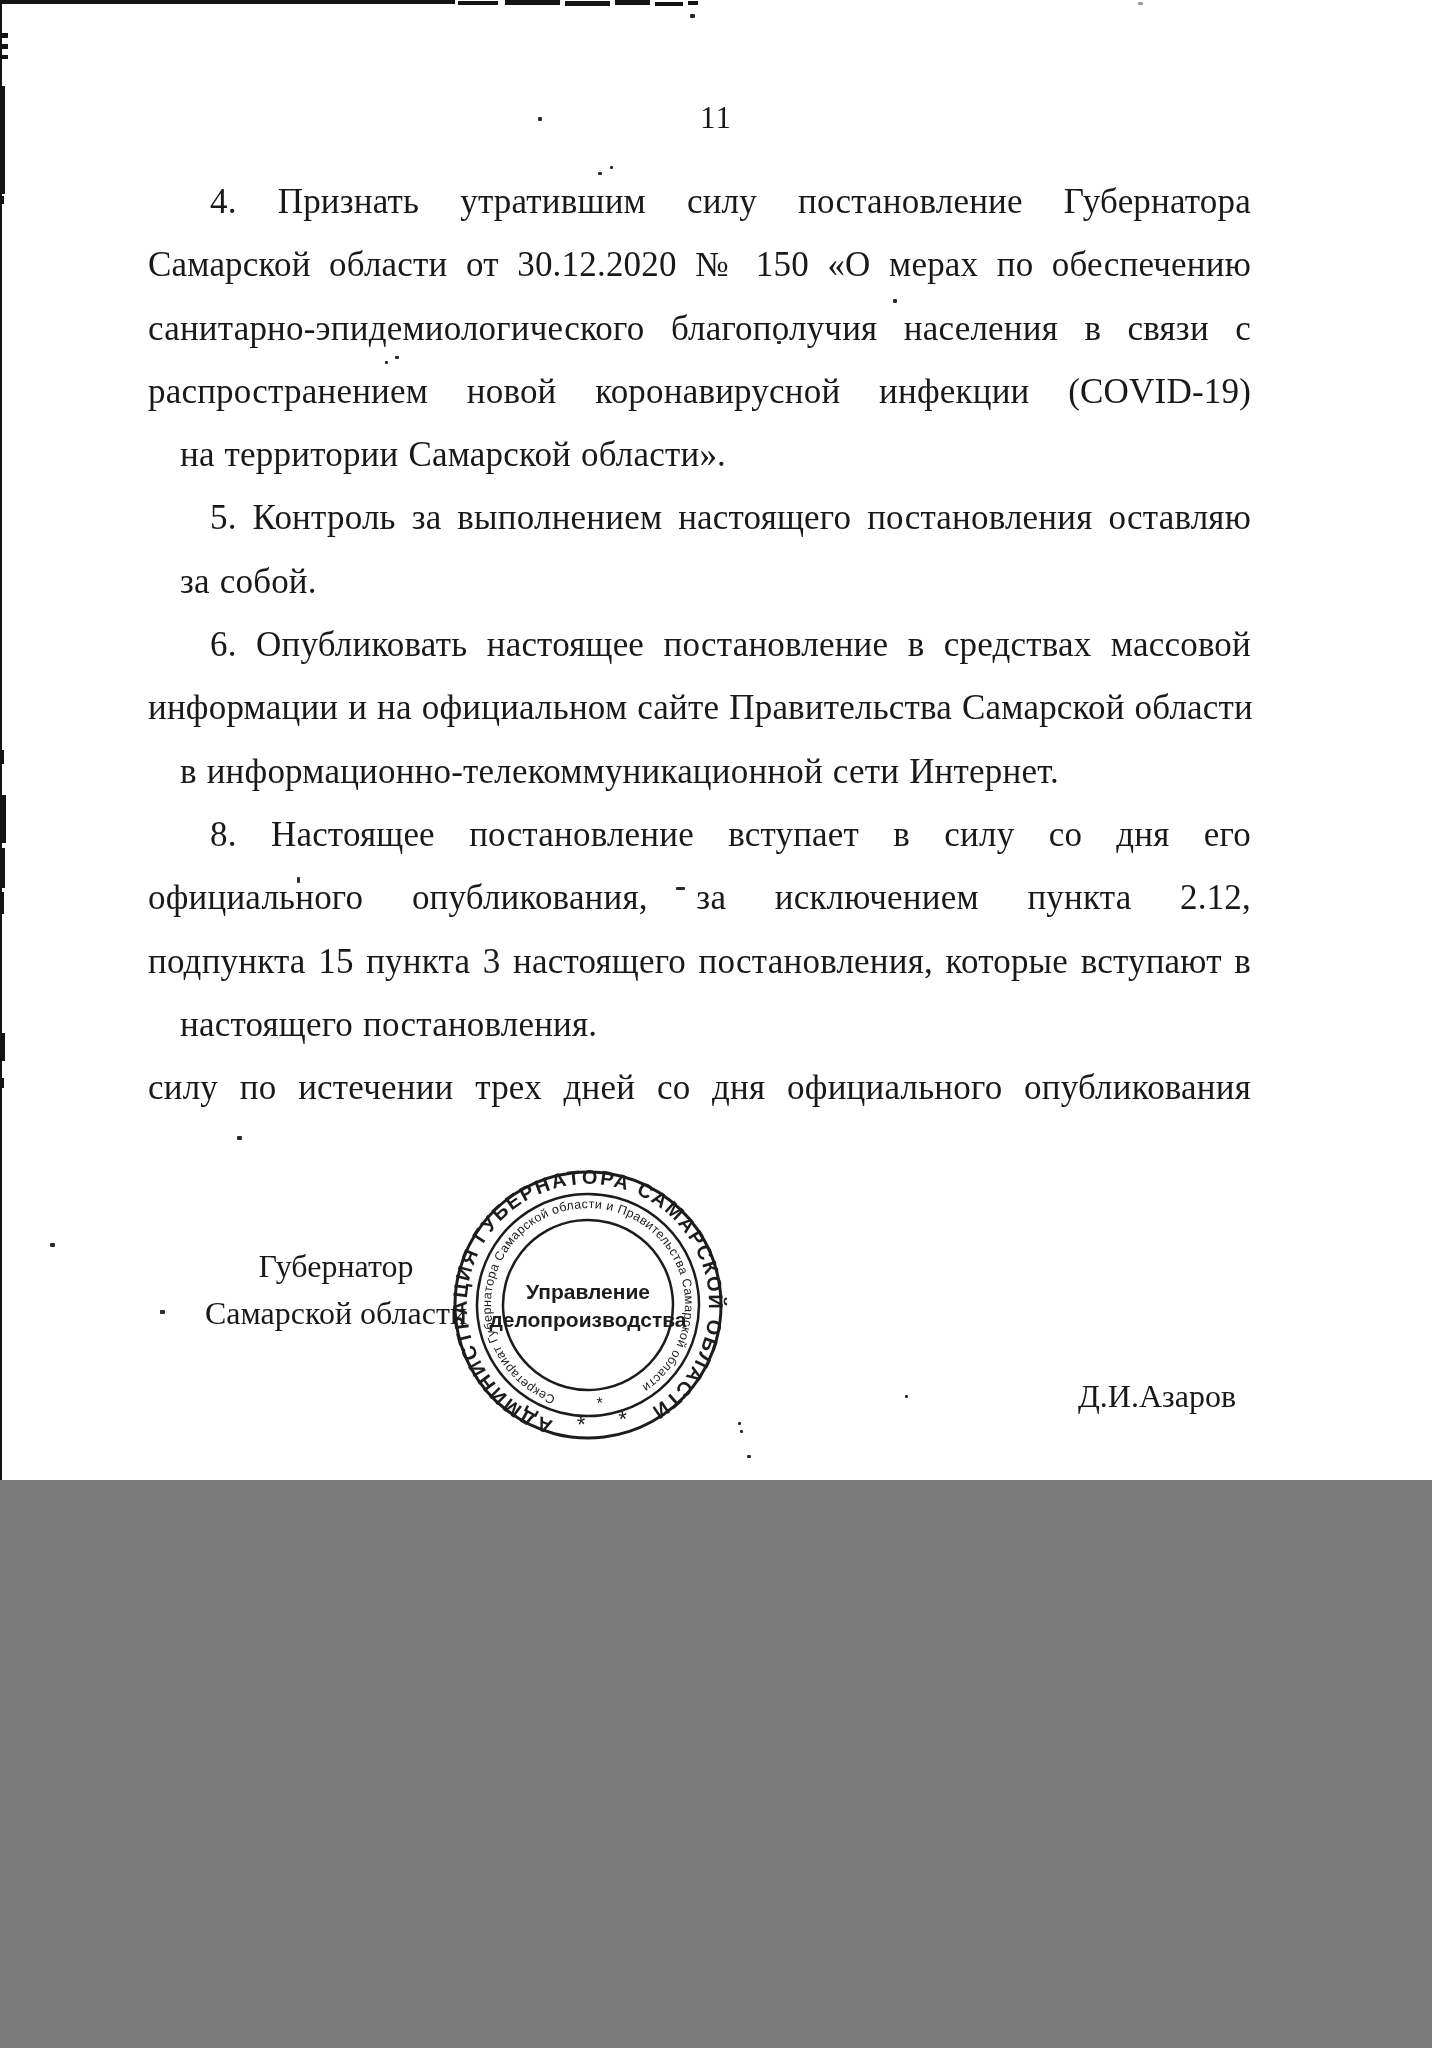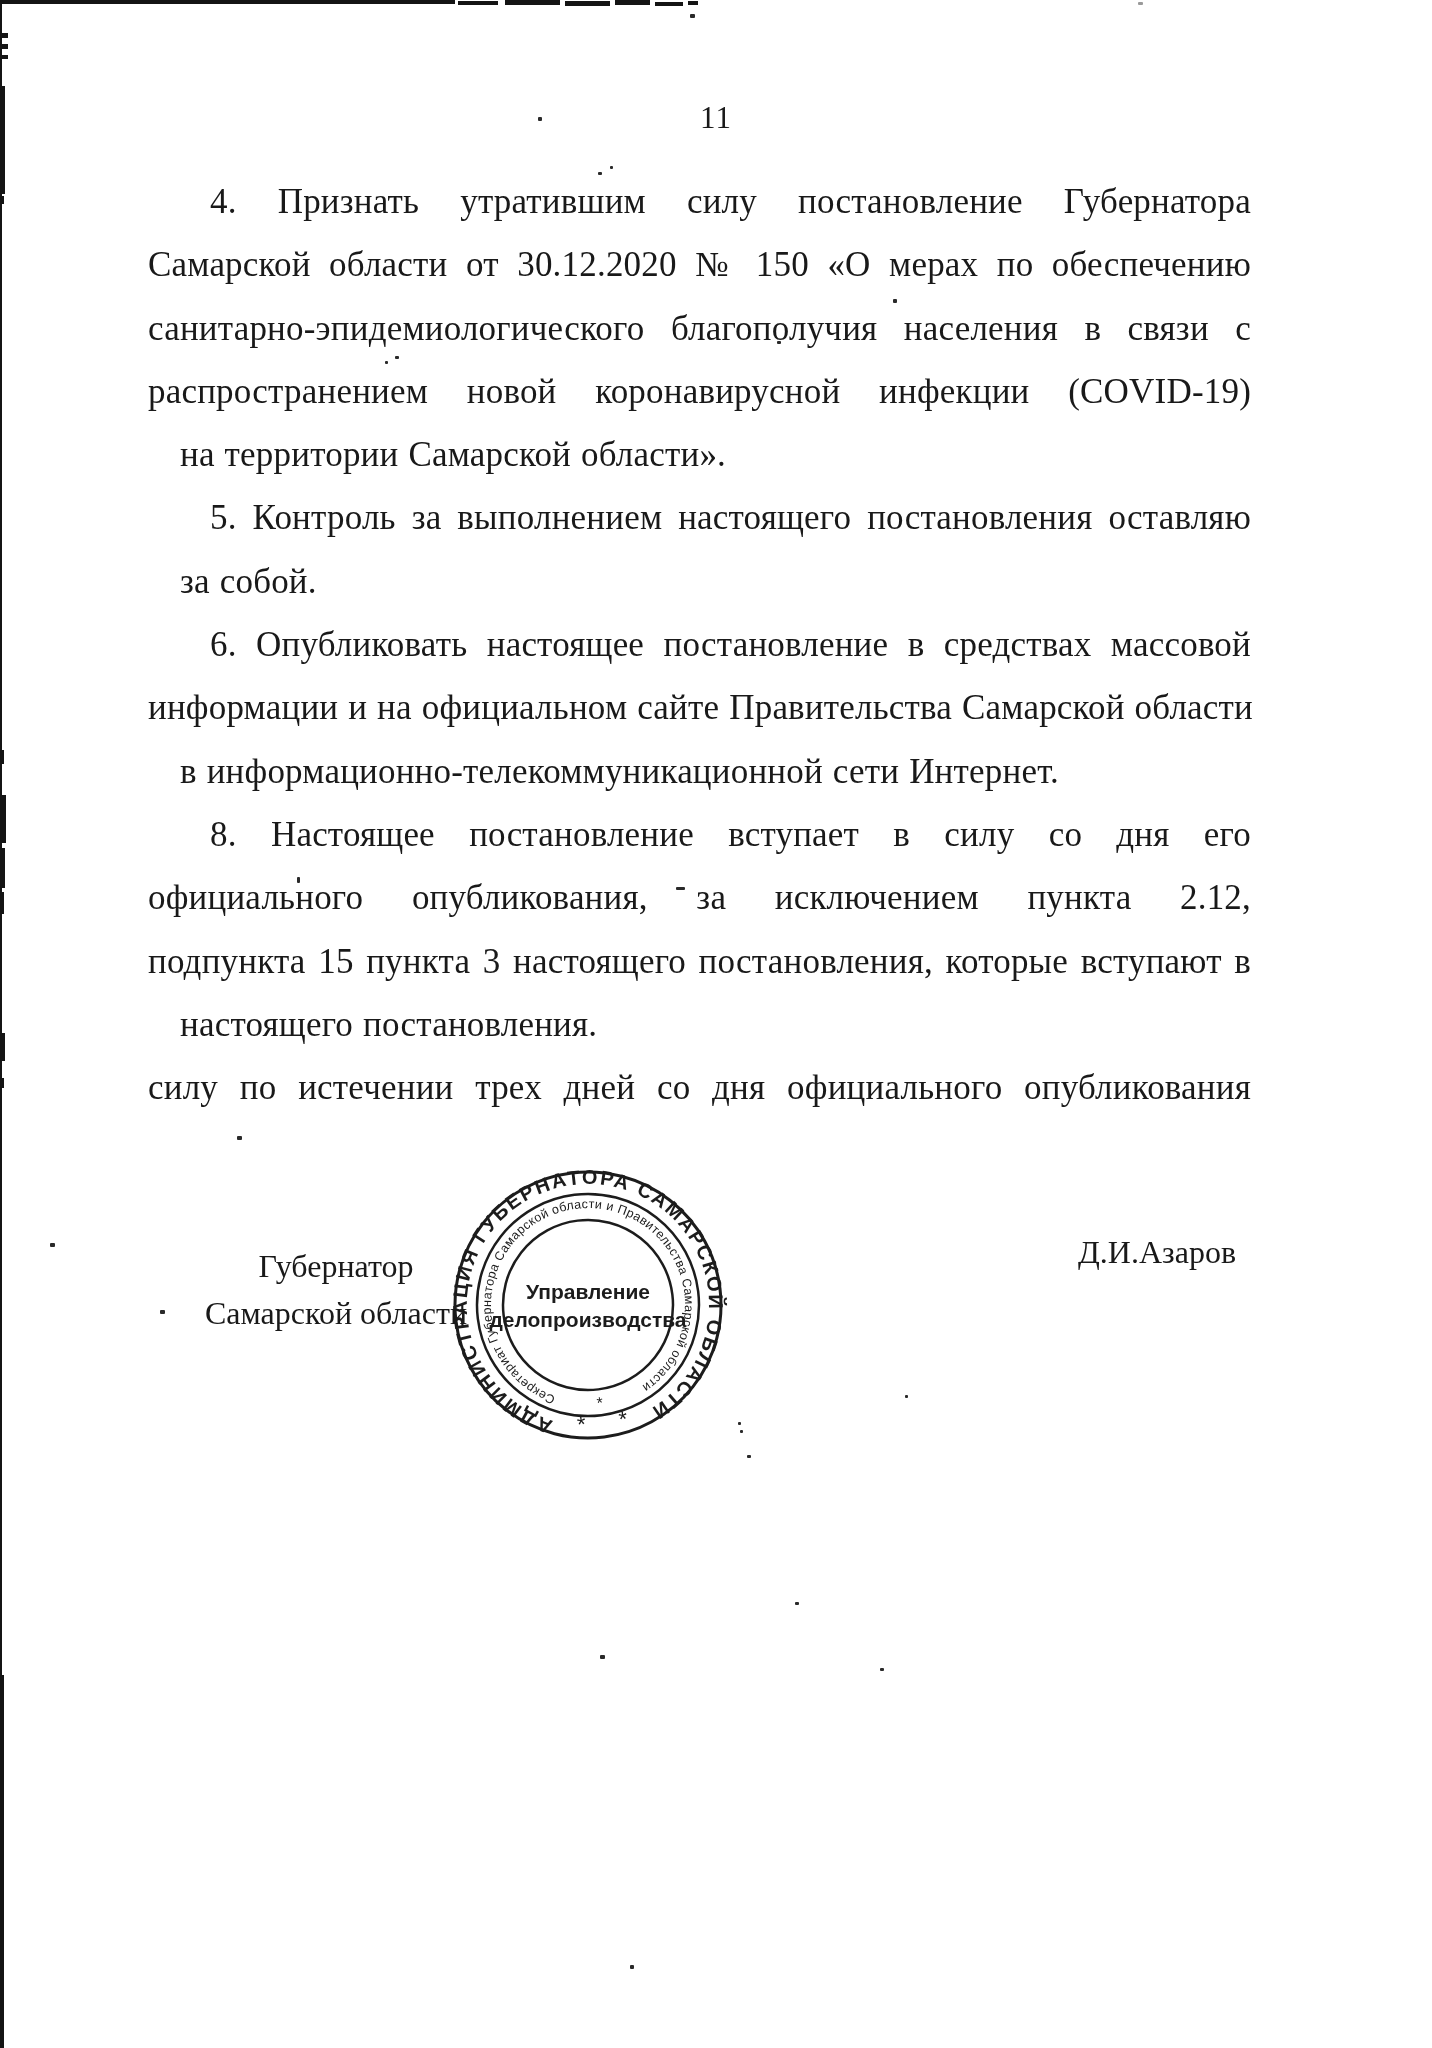--- a/index.html
+++ b/index.html
@@ -1,18 +1,18 @@
 <!DOCTYPE html>
 <html lang="ru"><head>
 <meta charset="utf-8">
 <style>
   html,body{margin:0;padding:0;background:#7a7a7a;}
   .page{
     position:relative;
-    width:1432px;height:2048px;
+    width:1432px;height:1480px;
     background:#ffffff;
     overflow:hidden;
     font-family:"Liberation Serif", serif;
     color:#191919;
   }
   
   .artifact{position:absolute;background:#141414;}
   .speck{position:absolute;background:#2a2a2a;border-radius:1px;}
   
   .page-number{
@@ -33,21 +33,21 @@
   }
   .line.first{padding-left:62px;}
   .line.last{text-align-last:left;margin-left:32px;}
   
   .sig-title{
     position:absolute;left:193px;top:1243px;width:286px;
     font-size:32px;line-height:47px;text-align:center;
     z-index:3;white-space:nowrap;
   }
   .sig-name{
-    position:absolute;left:1078px;top:1234px;
+    position:absolute;left:1078px;top:1378px;
     font-size:32px;z-index:3;white-space:nowrap;
   }
   .stamp{
     position:absolute;left:438px;top:1155px;width:300px;height:300px;
     z-index:2;
   }
   .stamp text{fill:#1c1c1c;}
 </style>
 </head>
 <body>

